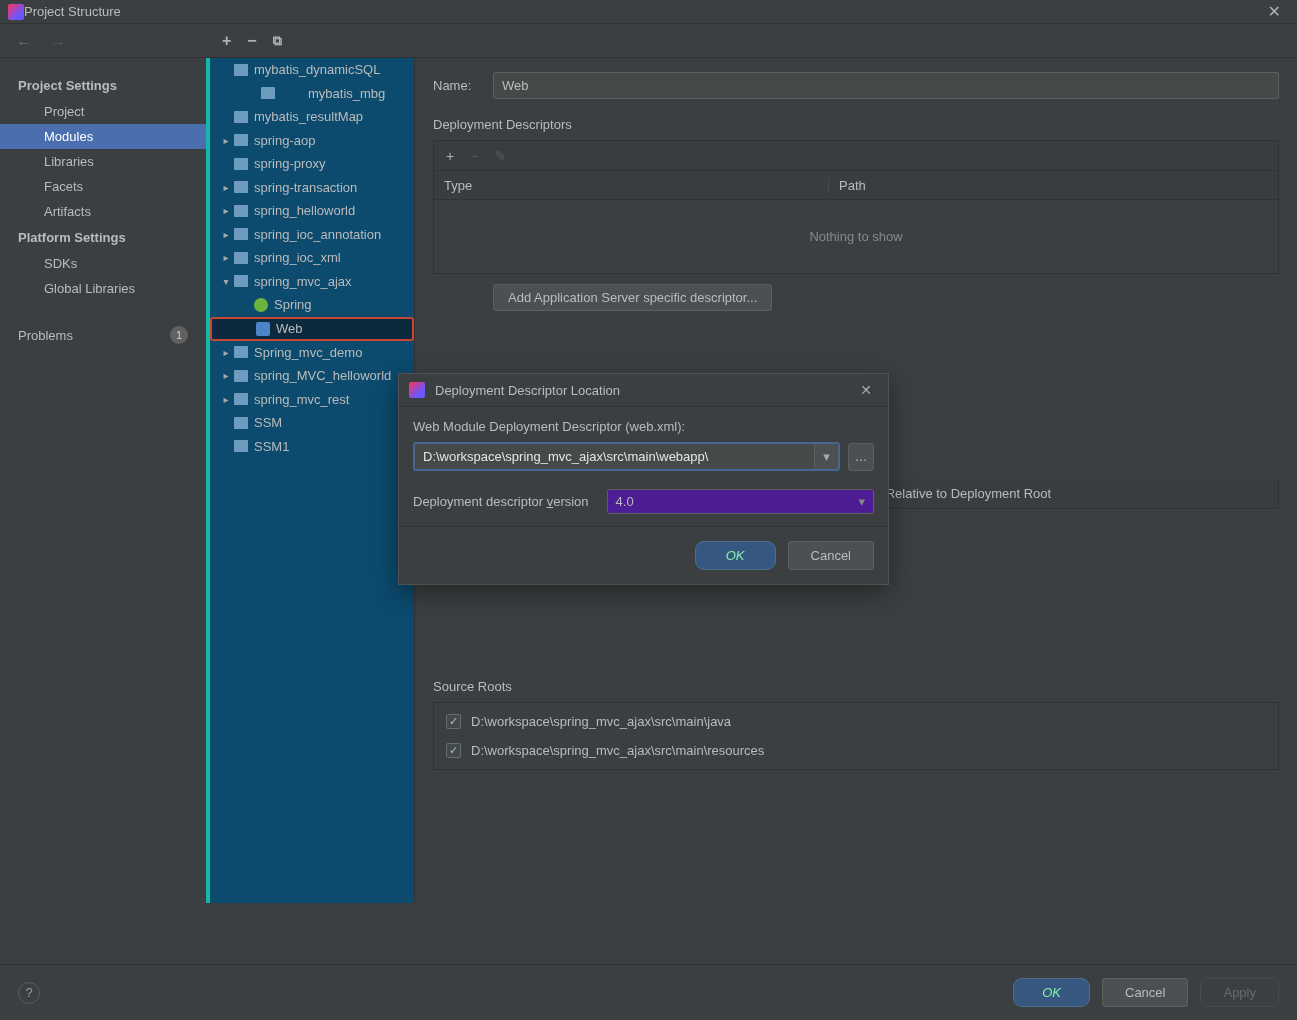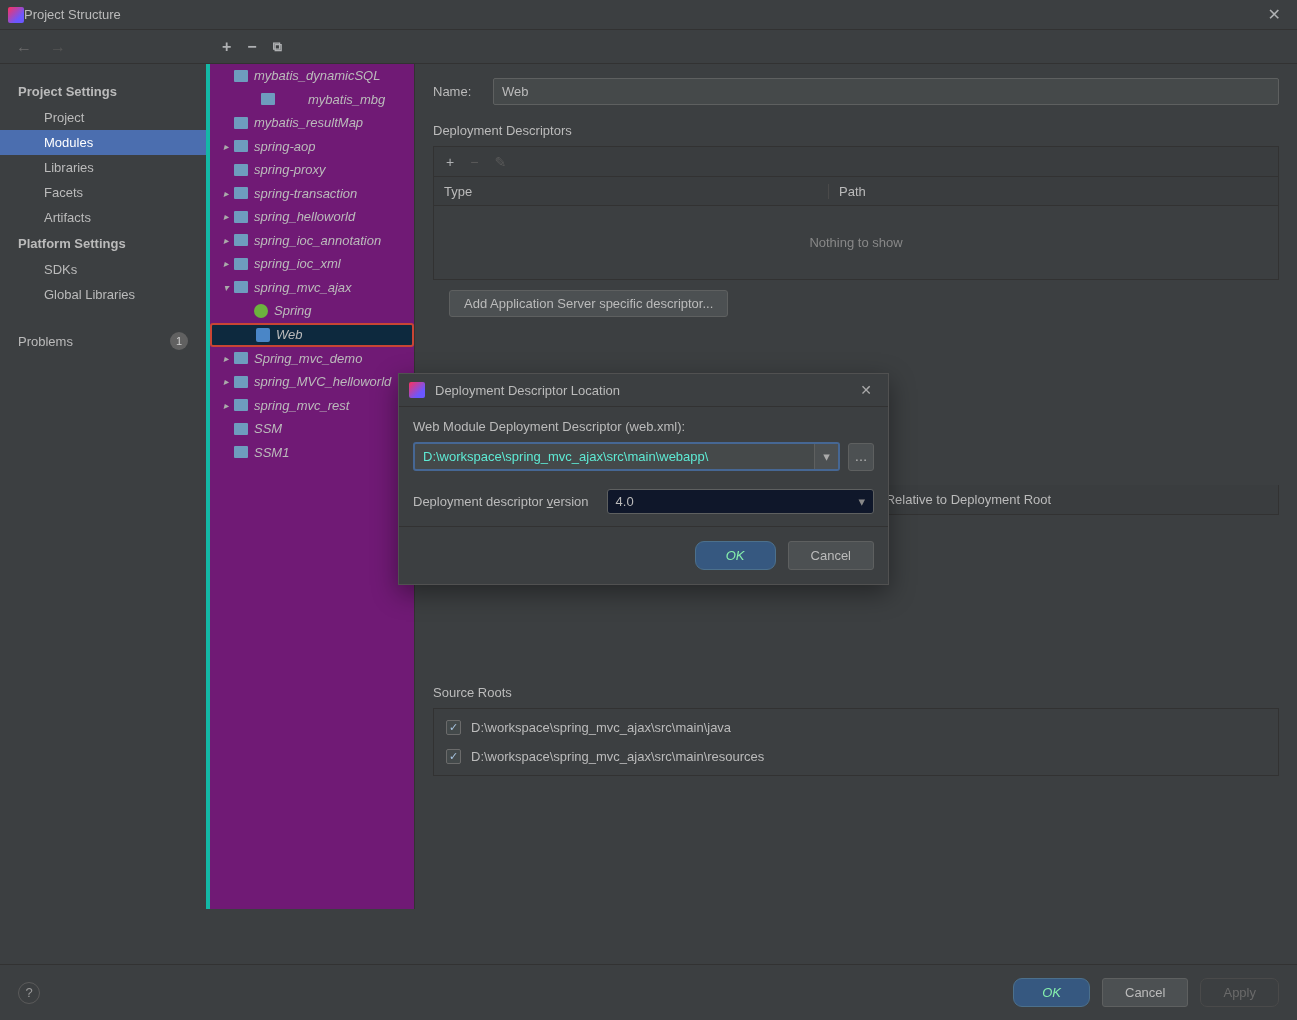--- a/index.html
+++ b/index.html
@@ -1,36 +1,36 @@
 <!DOCTYPE html>
 <html><head>
 <meta charset="utf-8">
 <style>
 * { box-sizing: border-box; margin: 0; padding: 0; font-family: "Segoe UI", Arial, sans-serif; font-size: 13px; }
 body { background: #3c3f41; color: #bbbbbb; width: 1297px; height: 1020px; overflow: hidden; position: relative; }
 
-.titlebar { height: 30px; background: #3c3f41; border-bottom: 1px solid #323232; display: flex; align-items: center; padding: 0 8px; }
+.titlebar { height: 24px; background: #3c3f41; border-bottom: 1px solid #323232; display: flex; align-items: center; padding: 0 8px; }
 .titlebar .title { color: #bbbbbb; flex: 1; }
 .titlebar .close-btn { color: #afb1b3; font-size: 16px; cursor: pointer; padding: 4px 8px; }
 
 .toolbar-row { height: 34px; border-bottom: 1px solid #323232; display: flex; align-items: center; }
 .toolbar-row .nav { width: 210px; display: flex; align-items: center; padding-left: 16px; gap: 18px; }
 .toolbar-row .nav .arrow { color: #6b6b6b; font-size: 16px; }
 .toolbar-row .tree-tools { display: flex; align-items: center; gap: 16px; padding-left: 12px; }
 .toolbar-row .tree-tools .tool { color: #afb1b3; font-size: 16px; font-weight: bold; }
 
 .main { display: flex; height: 845px; }
 
 .sidebar { width: 210px; background: #3c3f41; border-right: 4px solid #14b8a6; padding-top: 14px; }
 .sidebar .heading { color: #bbbbbb; font-weight: bold; padding: 6px 18px; font-size: 13px; }
 .sidebar .item { padding: 5px 18px 5px 44px; color: #bbbbbb; cursor: pointer; display: flex; align-items: center; justify-content: space-between;}
 .sidebar .item.selected { background: #4b6eaf; color: #fff; }
 .sidebar .badge { background: #616161; color: #d0d0d0; border-radius: 50%; width: 18px; height: 18px; display: inline-flex; align-items: center; justify-content: center; font-size: 11px; }
 
-.tree { width: 205px; background: #701a75; border-right: 1px solid #323232; overflow: hidden; padding-top: 0; font-style: italic; }
+.tree { width: 205px; background: #0c4a6e; border-right: 1px solid #323232; overflow: hidden; padding-top: 0; }
 .tree-row { display: flex; align-items: center; height: 23.5px; padding-left: 8px; color: #bbbbbb; white-space: nowrap; cursor: pointer; }
 .tree-row .arrow { width: 16px; color: #aaa; font-size: 10px; text-align: center; }
 .tree-row .arrow.empty { visibility: hidden; }
 .tree-row .folder-icon { width: 14px; height: 12px; background: #6e9cbe; margin-right: 6px; border-radius: 1px; position: relative; flex-shrink:0;}
 .tree-row .spring-icon { width: 14px; height: 14px; background: #6cb33e; border-radius: 50%; margin-right: 6px; flex-shrink:0;}
 .tree-row .web-icon { width: 14px; height: 14px; background: #4a86c7; border-radius: 2px; margin-right: 6px; flex-shrink:0;}
 .tree-row.selected { background: #0d293e; }
 .tree-row.highlight-box { border: 2px solid #c84534; border-radius: 3px; height: 24px; }
 
 .content { flex: 1; padding: 4px 18px 10px 18px; position: relative; }
@@ -39,21 +39,21 @@
 .text-input { flex: 1; background: #45494a; border: 1px solid #5e6060; color: #bbbbbb; padding: 5px 8px; border-radius: 2px; }
 
 .section-title { color: #bbbbbb; margin: 18px 0 8px 0; }
 .dd-toolbar { background: #3a3d3f; border: 1px solid #323232; height: 30px; display: flex; align-items: center; gap: 16px; padding: 0 12px; border-bottom: none;}
 .dd-toolbar .tool { color: #afb1b3; font-size: 14px; }
 .dd-toolbar .tool.disabled { color: #5a5a5a; }
 .dd-table-head { display: flex; background: #3a3d3f; border: 1px solid #323232; height: 30px; align-items: center; }
 .dd-table-head .col { color: #bbbbbb; padding: 0 10px; }
 .dd-table-head .col:first-child { width: 395px; border-right: 1px solid #4a4a4a; }
 .dd-empty { border: 1px solid #323232; border-top: none; height: 74px; display: flex; align-items: center; justify-content: center; color: #888; }
-.dd-button-row { padding: 10px 16px; }
+.dd-button-row { padding: 10px 16px; margin-left: 44px; }
 .btn { background: #4c5052; border: 1px solid #5e6060; color: #bbbbbb; padding: 5px 14px; border-radius: 3px; cursor: pointer; }
 
 .path-col-header { display:flex; border:1px solid #323232; border-top:none; height:30px; align-items:center; background:#3a3d3f;}
 .path-col-header .col { padding: 0 10px; }
 
 .source-roots { margin-top: 170px; }
 .sr-item { display: flex; align-items: center; padding: 7px 6px; gap: 10px; }
 .sr-item .checkbox { width: 15px; height: 15px; background: #43494a; border: 1px solid #6b6b6b; border-radius: 2px; display: flex; align-items: center; justify-content: center; color: #a7c4e0; font-size: 11px; }
 
 .bottombar { position:absolute; bottom:0; left:0; right:0; height: 56px; border-top: 1px solid #323232; display: flex; align-items: center; justify-content: flex-end; padding: 0 18px; gap: 12px; background:#3c3f41;}
@@ -65,26 +65,26 @@
 
 .modal { position: absolute; left: 398px; top: 373px; width: 491px; background: #3c3f41; border: 1px solid #515151; box-shadow: 0 8px 24px rgba(0,0,0,0.4); z-index: 100; }
 .modal-title { display: flex; align-items: center; padding: 6px 10px; border-bottom: 1px solid #323232; }
 .modal-title .mt-icon { width: 16px; height: 16px; margin-right: 10px; }
 .modal-title .mt-text { flex: 1; color: #bbbbbb; }
 .modal-title .mt-close { color: #aaa; font-size: 14px; cursor: pointer; padding: 2px 6px; }
 .modal-body { padding: 12px 14px; }
 .modal-body .mlabel { color: #bbbbbb; margin-bottom: 8px; display: block; }
 .combo-row { display: flex; gap: 8px; align-items: center; }
 .combo { flex: 1; display: flex; border: 2px solid #466794; border-radius: 3px; overflow: hidden; background:#45494a;}
-.combo input { flex: 1; border: none; background: transparent; color: #5eead4; padding: 5px 8px; outline: none; }
+.combo input { flex: 1; border: none; background: transparent; color: #e5e5e5; padding: 5px 8px; outline: none; }
 .combo .drop { width: 24px; background: #4c5052; border-left: 1px solid #5e6060; display: flex; align-items: center; justify-content: center; color: #aaa; }
 .browse-btn { width: 26px; height: 28px; background: #4c5052; border: 1px solid #5e6060; border-radius: 3px; display: flex; align-items: center; justify-content: center; color: #bbb; cursor:pointer;}
 .version-row { display: flex; align-items: center; gap: 18px; margin-top: 18px; }
 .version-row .vlabel { color: #bbbbbb; }
-.select { flex: 1; background: #0f172a; border: 1px solid #5e6060; border-radius: 3px; padding: 4px 8px; display: flex; align-items: center; justify-content: space-between; color: #bbb; }
+.select { flex: 1; background: #4c1d95; border: 1px solid #5e6060; border-radius: 3px; padding: 4px 8px; display: flex; align-items: center; justify-content: space-between; color: #bbb; }
 .modal-footer { display: flex; justify-content: flex-end; gap: 12px; padding: 14px; border-top: 1px solid #323232; }
 
 .app-icon-svg { display:inline-block; width:16px; height:16px; background:linear-gradient(135deg,#fe315d 0%,#6b57ff 70%); border-radius:2px; position:relative;}
 </style>
 </head>
 <body>
 
 <div class="titlebar">
   <span class="app-icon-svg"></span>
   <span class="title">Project Structure</span>

